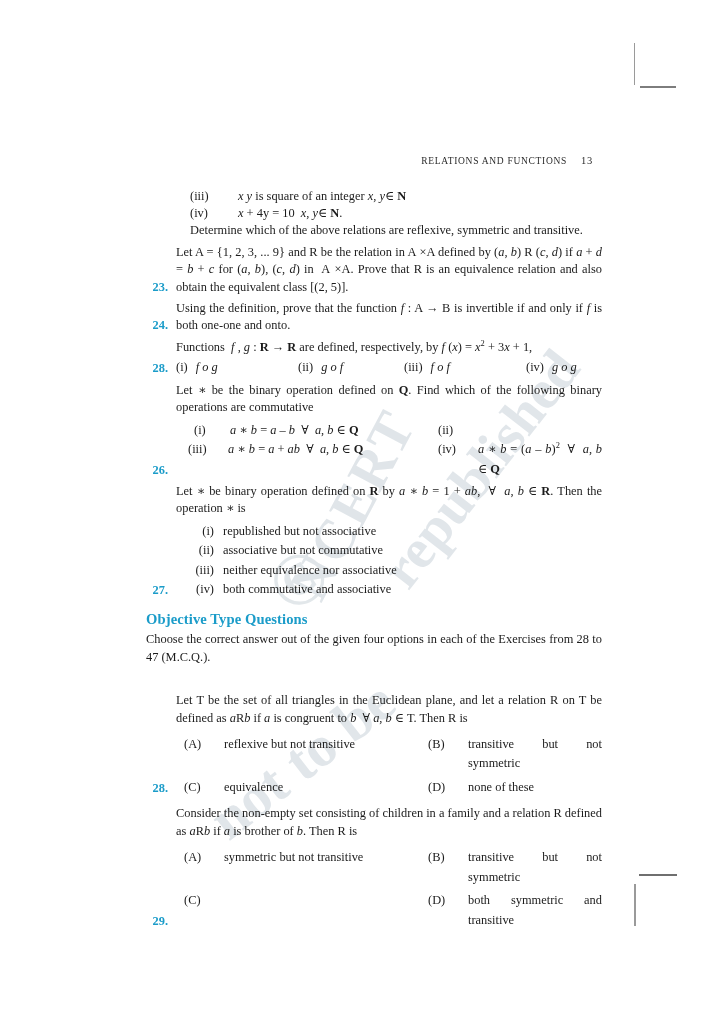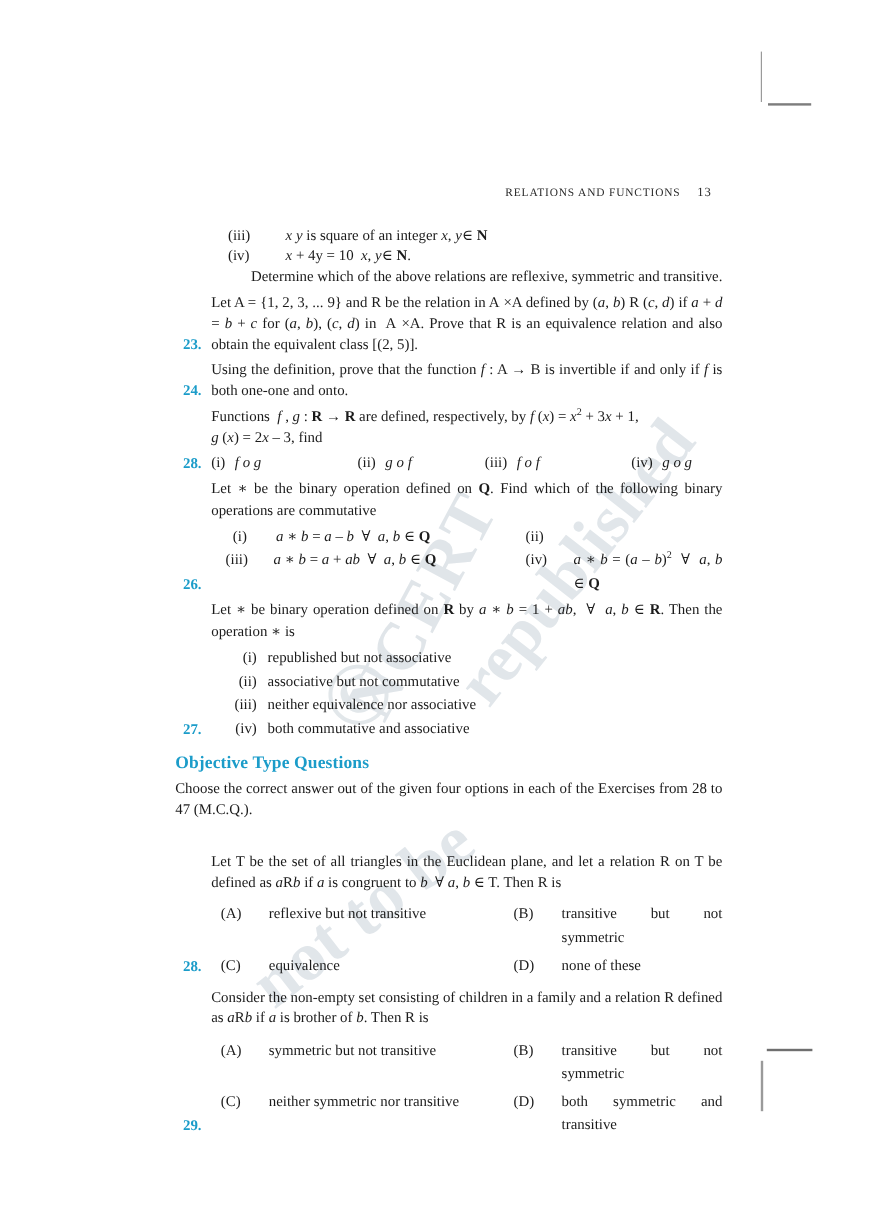--- a/index.html
+++ b/index.html
@@ -148,21 +148,21 @@
     align-items: flex-start;
     line-height: 17.2px;
   }
   .roman-lab {
     width: 48px;
     flex: 0 0 48px;
   }
   .roman-txt { flex: 1 1 auto; }
 
   .intro-list { margin-left: 44px; }
-  .intro-tail { margin-left: 44px; text-align: right; }
+  .intro-tail { margin-left: 44px; }
 
   
   .opt-two {
     display: flex;
     line-height: 19.5px;
   }
   .opt-two > div {
     display: flex;
     align-items: flex-start;
   }
@@ -262,21 +262,20 @@
       <div class="qnum">24.</div>
       <div class="qbody">Using the definition, prove that the function <i>f</i> : A → B is invertible if and only if <i>f</i> is both one-one and onto.</div>
     </div>
 
     <div class="sp-4"></div>
 
     <div class="block">
       <div class="qnum">28.</div>
       <div class="qbody nojust">
         <div style="text-align:justify;">Functions&nbsp; <i>f</i> , <i>g</i> : <span class="bf">R</span> → <span class="bf">R</span> are defined, respectively, by <i>f</i> (<i>x</i>) = <i>x</i><sup>2</sup> + 3<i>x</i> + 1,</div>
-        <div><i>g</i> (<i>x</i>) = 2<i>x</i> – 3, find</div>
         <div class="inline-opts" style="margin-top:2px;">
           <div class="io" style="width:122px;">
             <span class="io-lab">(i)</span>
             <span><i>f o g</i></span>
           </div>
           <div class="io" style="width:106px;">
             <span class="io-lab">(ii)</span>
             <span><i>g o f</i></span>
           </div>
           <div class="io" style="width:122px;">
@@ -394,21 +393,20 @@
           </div>
           <div class="opt-col-b">
             <span class="opt-lab w34">(B)</span>
             <span>transitive but not symmetric</span>
           </div>
         </div>
         <div class="sp-4"></div>
         <div class="opt-two" style="padding-left:8px;">
           <div class="opt-col-a">
             <span class="opt-lab w34">(C)</span>
-            <span>neither symmetric nor transitive</span>
           </div>
           <div class="opt-col-b">
             <span class="opt-lab w34">(D)</span>
             <span>both symmetric and transitive</span>
           </div>
         </div>
       </div>
     </div>
 
   </div>

